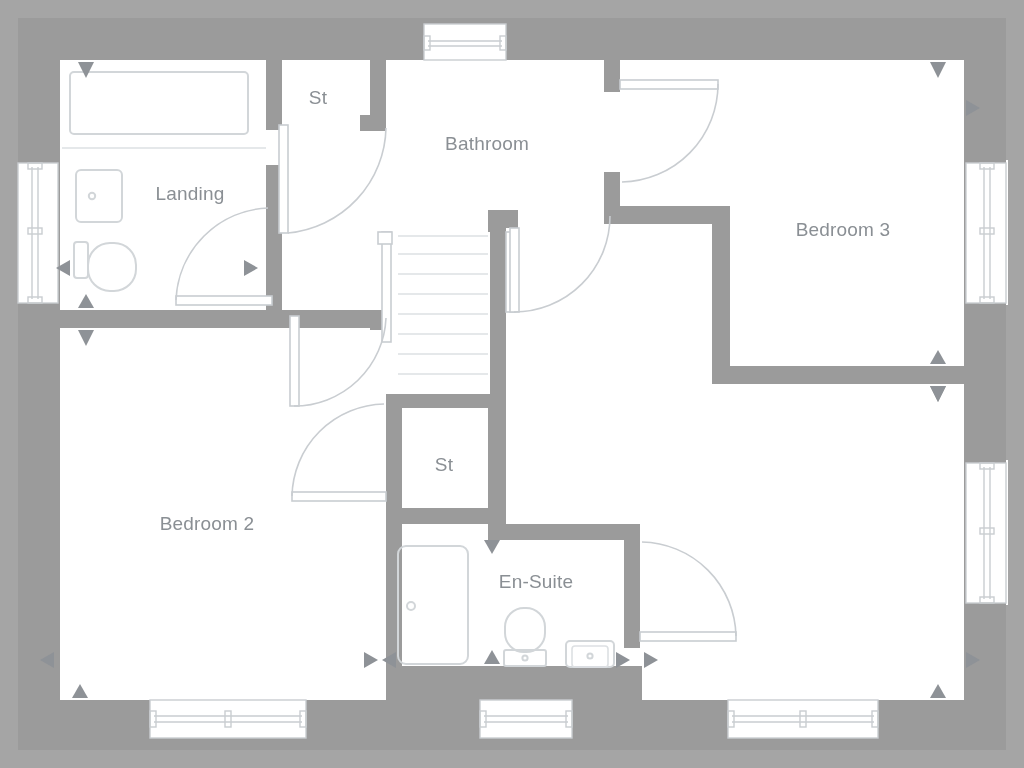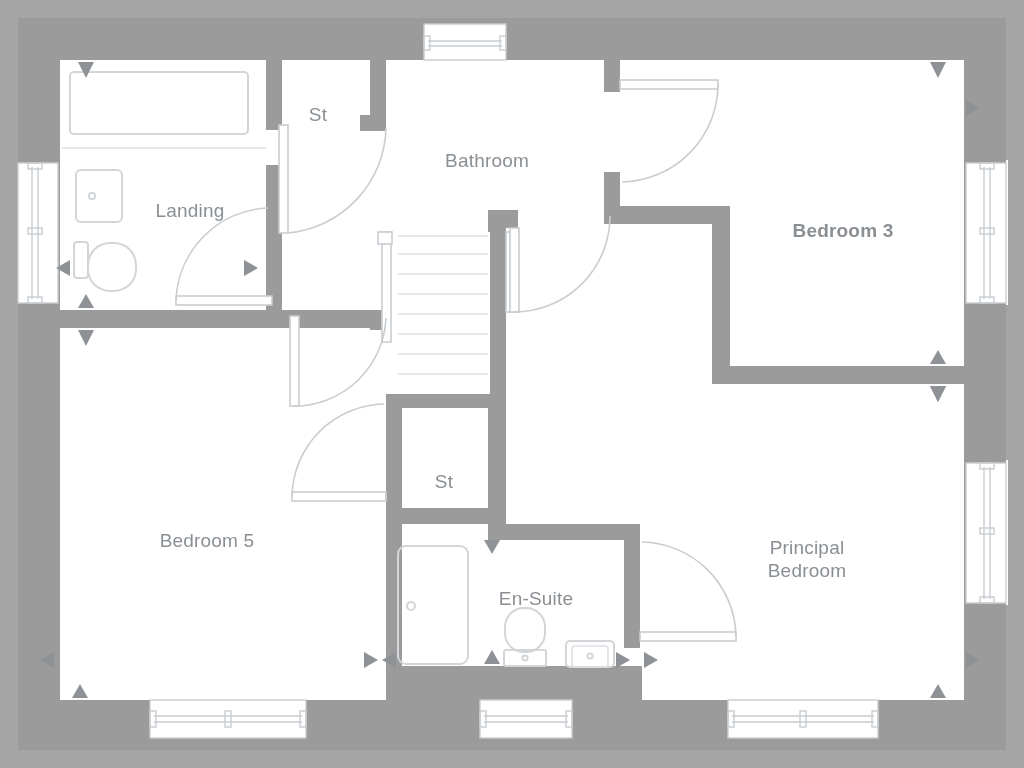--- a/index.html
+++ b/index.html
@@ -31,21 +31,20 @@
     color: #8a8f94;
     font-family: "Liberation Sans", sans-serif;
     font-size: 19px;
     letter-spacing: 0.2px;
     line-height: 23px;
     text-align: center;
     white-space: pre-line;
     pointer-events: none;
     user-select: none;
     transform: translate(-50%, -50%);
-    margin-top: 17px;
   }
 </style>
 </head>
 <body>
 
 <div id="plan-root">
 
   <svg id="plan-svg" viewBox="0 0 1024 768">
     <defs>
 
@@ -315,20 +314,18 @@
       <polygon class="marker" points="930,386 946,386 938,402"></polygon>
       <polygon class="marker" points="644,652 644,668 658,660"></polygon>
       <polygon class="marker" points="966,652 966,668 980,660"></polygon>
       <polygon class="marker" points="930,698 946,698 938,684"></polygon>
     </g>
   </svg>
 
   <div class="room-label" style="left:190px; top:193px;">Landing</div>
   <div class="room-label" style="left:318px; top:97px;">St</div>
   <div class="room-label" style="left:487px; top:143px;">Bathroom</div>
-  <div class="room-label" style="left:843px; top:213px;font-weight:bold;">Bedroom 3</div>
-  <div class="room-label" style="left:207px; top:523px;">Bedroom 5</div>
+  <div class="room-label" style="left:843px; top:229px;">Bedroom 3</div>
+  <div class="room-label" style="left:207px; top:523px;">Bedroom 2</div>
   <div class="room-label" style="left:444px; top:464px;">St</div>
   <div class="room-label" style="left:536px; top:581px;">En-Suite</div>
-  <div class="room-label" style="left:807px; top:542px;">Principal
-Bedroom</div>
 
 </div>
 
 </body></html>

